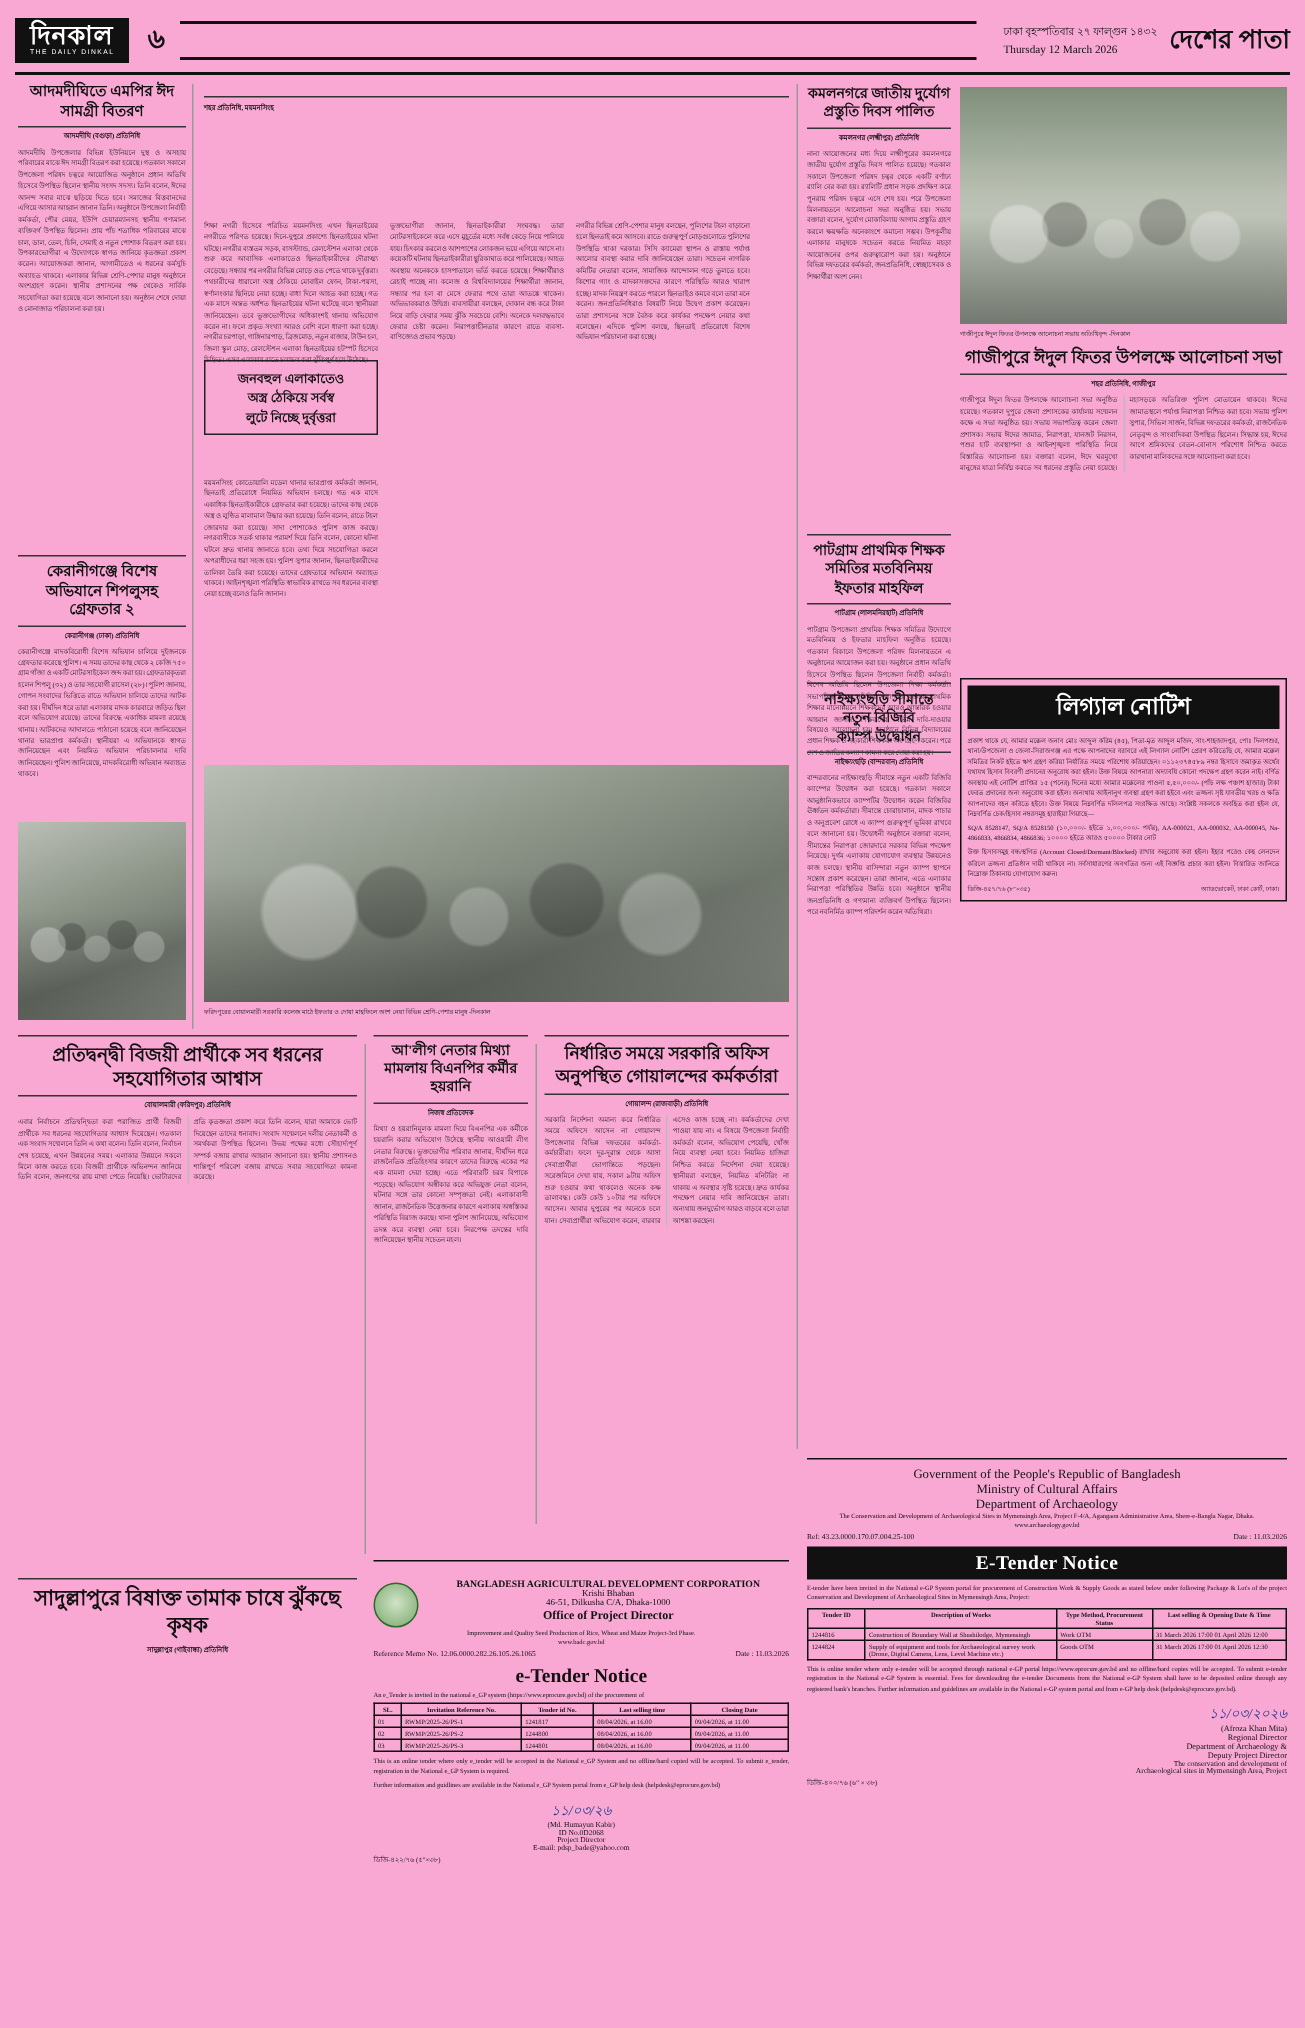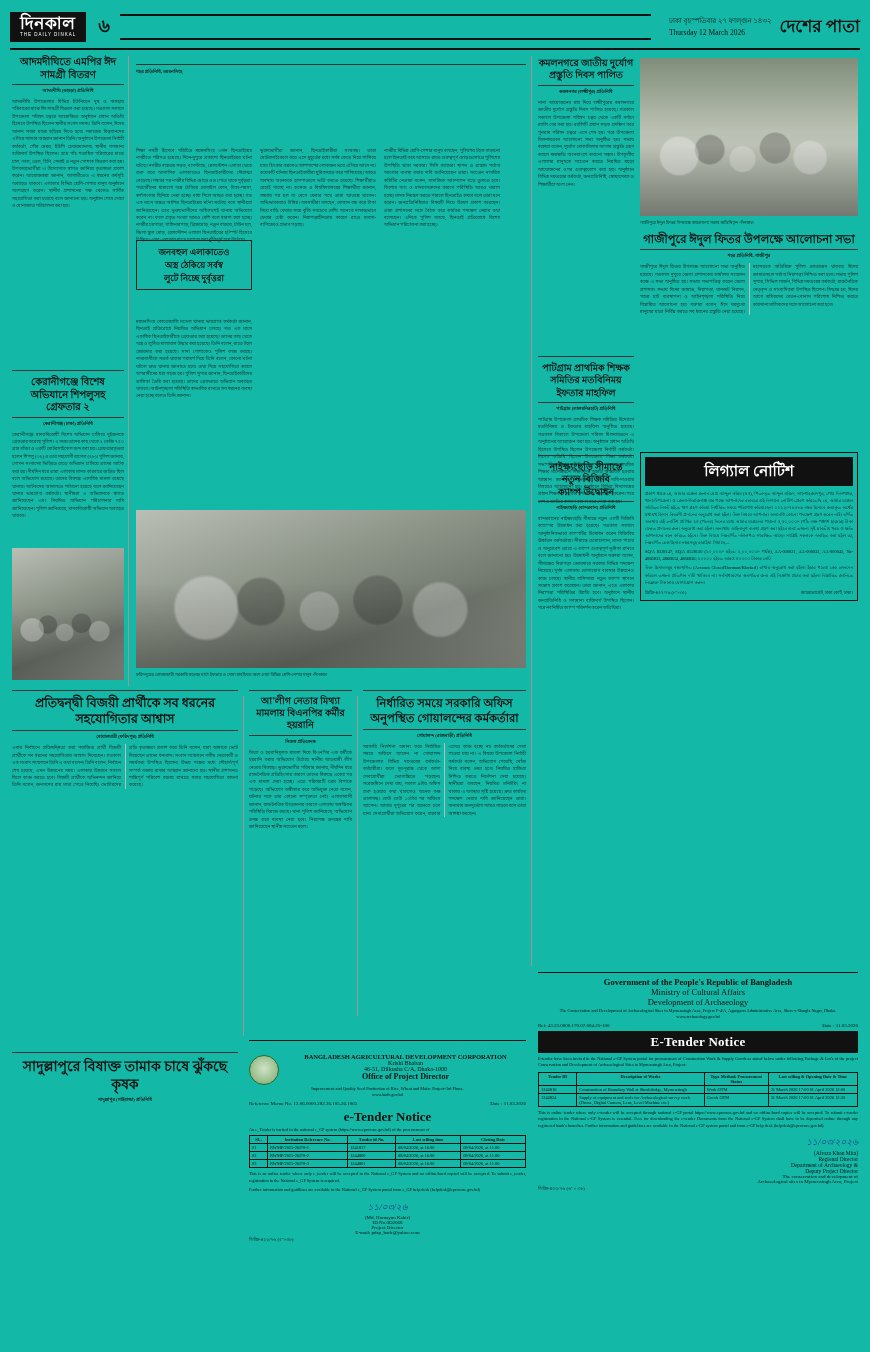--- a/index.html
+++ b/index.html
@@ -6,21 +6,21 @@
   html, body { margin:0; padding:0; }
   body {
     width: 870px; height: 1352px;
     background: #d8d8d4;
     font-family: "Liberation Serif", serif;
     color: #111;
   }
   .page {
     position: relative;
     width: 870px; height: 1352px;
-    background: #14b8a6;
+    background: #f9a8d4;
     overflow: hidden;
   }
   
   .masthead {
     position:absolute; left:10px; top:10px; width:850px; height:34px;
     display:flex; align-items:center;
   }
   .logo {
     background:#111; color:#fff; font-family:"Liberation Sans", sans-serif;
     font-weight:bold; font-size:17px; padding:3px 10px 4px; letter-spacing:0.5px;
@@ -293,23 +293,23 @@
       <div class="sig">১১/০৩/২৬</div>
       <div style="font-size:5px;">(Md. Humayun Kabir)</div>
       <div style="font-size:5px;">ID No.0D2068</div>
       <div style="font-size:5px;">Project Director</div>
       <div style="font-size:5px;">E-mail: pdsp_bade@yahoo.com</div>
     </div>
     <div style="font-size:4.5px; margin-top:2px;">ডিজি-৪২২/৭৬ (৫″×৩৮)</div>
   </div>
 
   <div style="position:absolute; left:538px; top:972px; width:320px; border-top:1px solid #111; padding-top:4px;" class="en">
-    <div style="text-align:center; font-size:8.5px;font-weight:bold;">Government of the People's Republic of Bangladesh</div>
+    <div style="text-align:center; font-size:8.5px;">Government of the People's Republic of Bangladesh</div>
     <div style="text-align:center; font-size:8.5px;">Ministry of Cultural Affairs</div>
-    <div style="text-align:center; font-size:8.5px;">Development of Archaeology</div>
+    <div style="text-align:center; font-size:8.5px;">Department of Archaeology</div>
     <div class="tiny-c" style="margin-top:1px;">The Conservation and Development of Archaeological Sites in Mymensingh Area, Project F-4/A, Agangaon Administrative Area, Shere-e-Bangla Nagar, Dhaka.</div>
     <div class="tiny-c">www.archaeology.gov.bd</div>
     <div style="display:flex; justify-content:space-between; font-size:5px; margin-top:2px;">
       <span>Ref: 43.23.0000.170.07.004.25-100</span>
       <span>Date : 11.03.2026</span>
     </div>
     <div class="etender-banner" style="margin:3px 0; font-size:13px;">E-Tender Notice</div>
     <div class="tiny">E-tender have been invited in the National e-GP System portal for procurement of Construction Work &amp; Supply Goods as stated below under following Package &amp; Lot's of the project Conservation and Development of Archaeological Sites in Mymensingh Area, Project:</div>
     <table class="en-tbl" style="margin-top:3px;">
       <thead>

